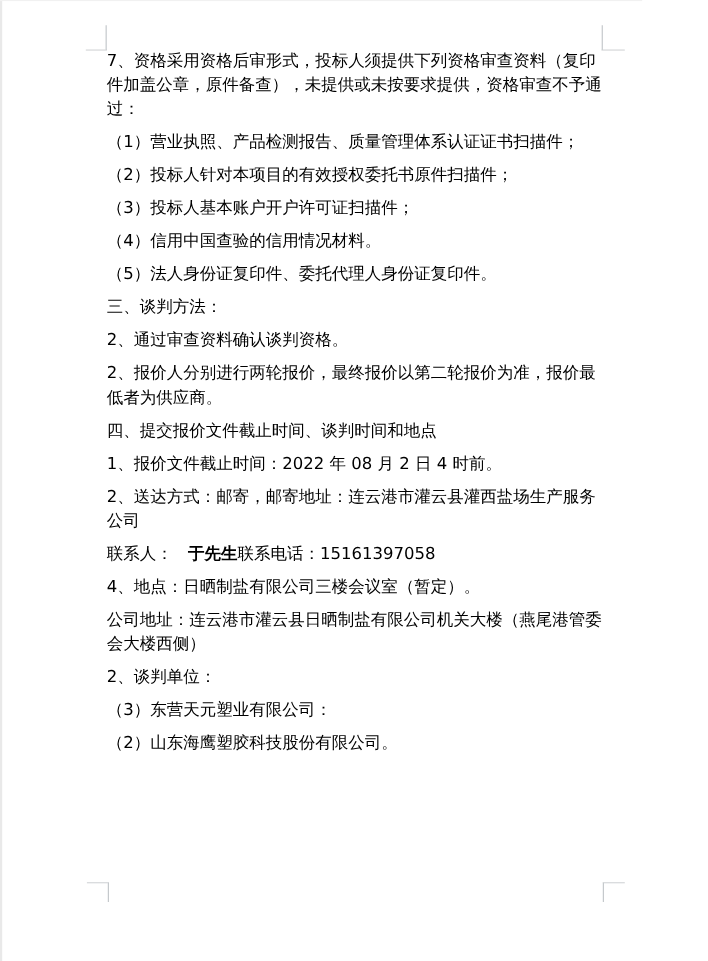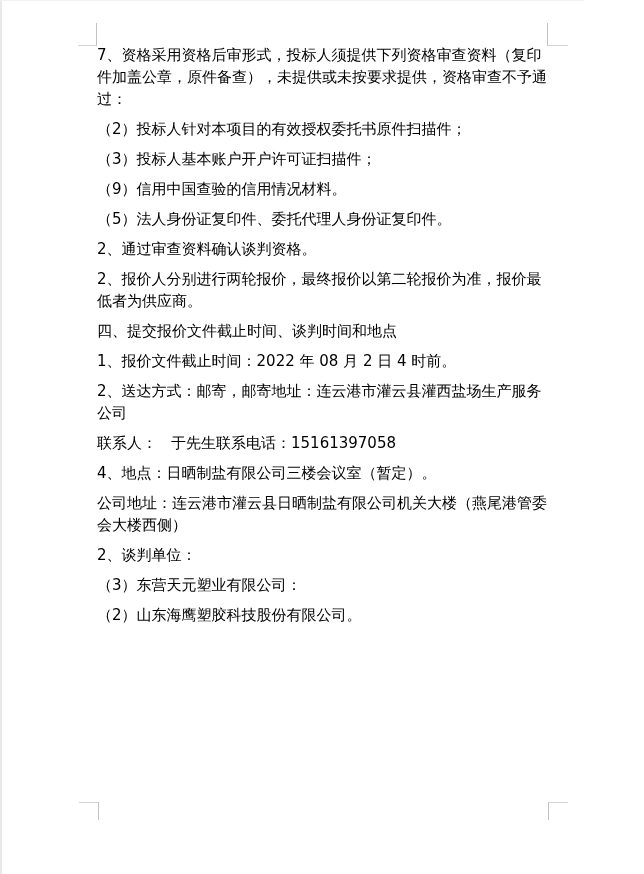--- a/index.html
+++ b/index.html
@@ -62,41 +62,43 @@
     font-family: "DejaVu Sans", sans-serif;
     font-size: 15px;
     line-height: 22px;
     color: #000000;
     letter-spacing: 0;
   }
   .content p {
     margin: 0 0 8px 0;
     word-break: break-all;
   }
-  .contact .name-gap { margin-left: 14px; }
+  .contact .name-gap { margin-left: 14px; font-weight: bold; }
   .contact .phone-gap { }
 </style>
 </head>
 <body>
 
 <div class="page">
   <div class="edge-left"></div>
   <div class="edge-top"></div>
 
   <div class="crop-mark tl"></div>
   <div class="crop-mark tr"></div>
   <div class="crop-mark bl"></div>
   <div class="crop-mark br"></div>
 
   <div class="content">
     <p>7、资格采用资格后审形式，投标人须提供下列资格审查资料（复印件加盖公章，原件备查），未提供或未按要求提供，资格审查不予通过：</p>
+    <p>（1）营业执照、产品检测报告、质量管理体系认证证书扫描件；</p>
     <p>（2）投标人针对本项目的有效授权委托书原件扫描件；</p>
     <p>（3）投标人基本账户开户许可证扫描件；</p>
-    <p>（9）信用中国查验的信用情况材料。</p>
+    <p>（4）信用中国查验的信用情况材料。</p>
     <p>（5）法人身份证复印件、委托代理人身份证复印件。</p>
+    <p>三、谈判方法：</p>
     <p>2、通过审查资料确认谈判资格。</p>
     <p>2、报价人分别进行两轮报价，最终报价以第二轮报价为准，报价最低者为供应商。</p>
     <p>四、提交报价文件截止时间、谈判时间和地点</p>
     <p>1、报价文件截止时间：2022 年 08 月 2 日 4 时前。</p>
     <p>2、送达方式：邮寄，邮寄地址：连云港市灌云县灌西盐场生产服务公司</p>
     <p class="contact">
       <span>联系人：</span><span class="name-gap">于先生</span><span class="phone-gap">联系电话：</span><span>15161397058</span>
     </p>
     <p>4、地点：日晒制盐有限公司三楼会议室（暂定）。</p>
     <p>公司地址：连云港市灌云县日晒制盐有限公司机关大楼（燕尾港管委会大楼西侧）</p>

